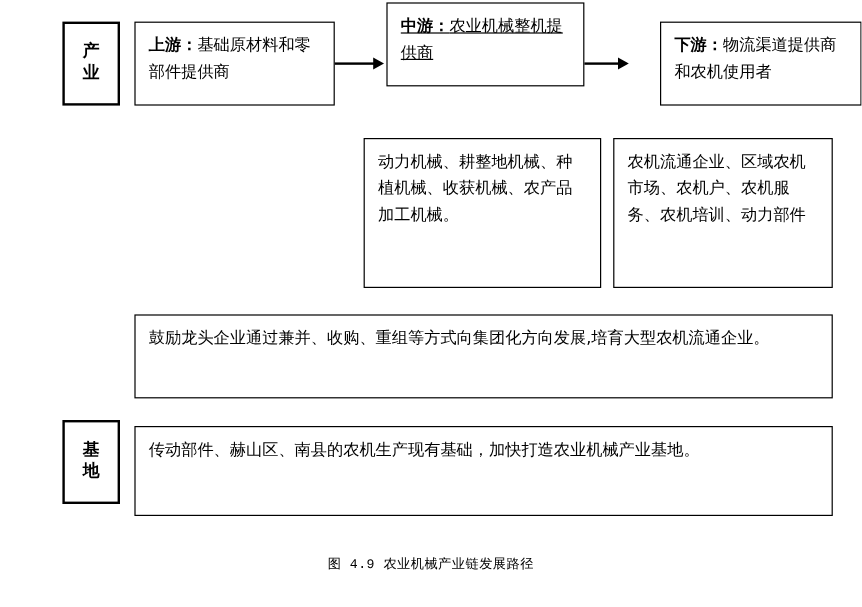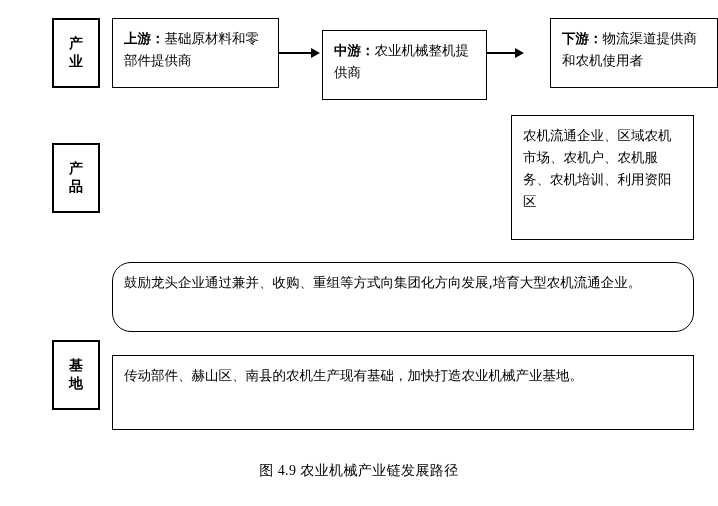--- a/index.html
+++ b/index.html
@@ -87,22 +87,22 @@
     border-bottom: 5px solid transparent;
     border-left: 9px solid #000000;
   }
 
   
   .caption {
     position: absolute;
     left: 0;
     width: 718px;
     text-align: center;
-    font-size: 14px;
-    font-family: Liberation Serif, serif;
+    font-size: 11px;
+    font-family: Liberation Mono, monospace;
     letter-spacing: 0.4px;
   }
 </style>
 </head>
 <body>
 
 <div class="canvas">
 
   <div class="box label-box" style="left:52px; top:18px; width:48px; height:70px;">
     <span class="label-text">产业</span>
@@ -110,49 +110,49 @@
 
   <div class="box content-box" style="left:112px; top:18px; width:167px; height:70px;">
     <div class="content-text"><span class="lead">上游：</span><span>基础原材料和零部件提供商</span></div>
   </div>
 
   <div class="arrow" style="left:279px; top:48px; width:43px;">
     <div class="shaft" style="width:34px;"></div>
     <div class="head" style="left:32px;"></div>
   </div>
 
-  <div class="box content-box" style="left:322px; top:30px; width:165px; height:70px;">
+  <div class="box content-box" style="left:322px; top:2px; width:165px; height:70px;text-decoration:underline;">
     <div class="content-text"><span class="lead">中游：</span><span>农业机械整机提供商</span></div>
   </div>
 
   <div class="arrow" style="left:487px; top:48px; width:39px;">
     <div class="shaft" style="width:30px;"></div>
     <div class="head" style="left:28px;"></div>
   </div>
 
   <div class="box content-box" style="left:550px; top:18px; width:168px; height:70px;">
     <div class="content-text"><span class="lead">下游：</span><span>物流渠道提供商和农机使用者</span></div>
   </div>
 
-  <div class="box label-box" style="left:52px; top:143px; width:48px; height:70px;">
-    <span class="label-text">产品</span>
+
+
+  <div class="box content-box" style="left:303px; top:115px; width:198px; height:125px;">
+    <div class="content-text">动力机械、耕整地机械、种植机械、收获机械、农产品加工机械。</div>
+  </div>
+
+  <div class="box content-box" style="left:511px; top:115px; width:183px; height:125px;">
+    <div class="content-text">农机流通企业、区域农机市场、农机户、农机服务、农机培训、动力部件</div>
   </div>
 
 
-
-  <div class="box content-box" style="left:511px; top:115px; width:183px; height:125px;">
-    <div class="content-text">农机流通企业、区域农机市场、农机户、农机服务、农机培训、利用资阳区</div>
-  </div>
-
-
-  <div class="box content-box" style="left:112px; top:262px; width:582px; height:70px;border-radius:19px;">
+  <div class="box content-box" style="left:112px; top:262px; width:582px; height:70px;">
     <div class="content-text">鼓励龙头企业通过兼并、收购、重组等方式向集团化方向发展,培育大型农机流通企业。</div>
   </div>
 
-  <div class="box label-box" style="left:52px; top:340px; width:48px; height:70px;">
+  <div class="box label-box" style="left:52px; top:350px; width:48px; height:70px;">
     <span class="label-text">基地</span>
   </div>
 
   <div class="box content-box" style="left:112px; top:355px; width:582px; height:75px;">
     <div class="content-text">传动部件、赫山区、南县的农机生产现有基础，加快打造农业机械产业基地。</div>
   </div>
 
   <div class="caption" style="top:462px;">图 4.9 农业机械产业链发展路径</div>
 
 </div>

